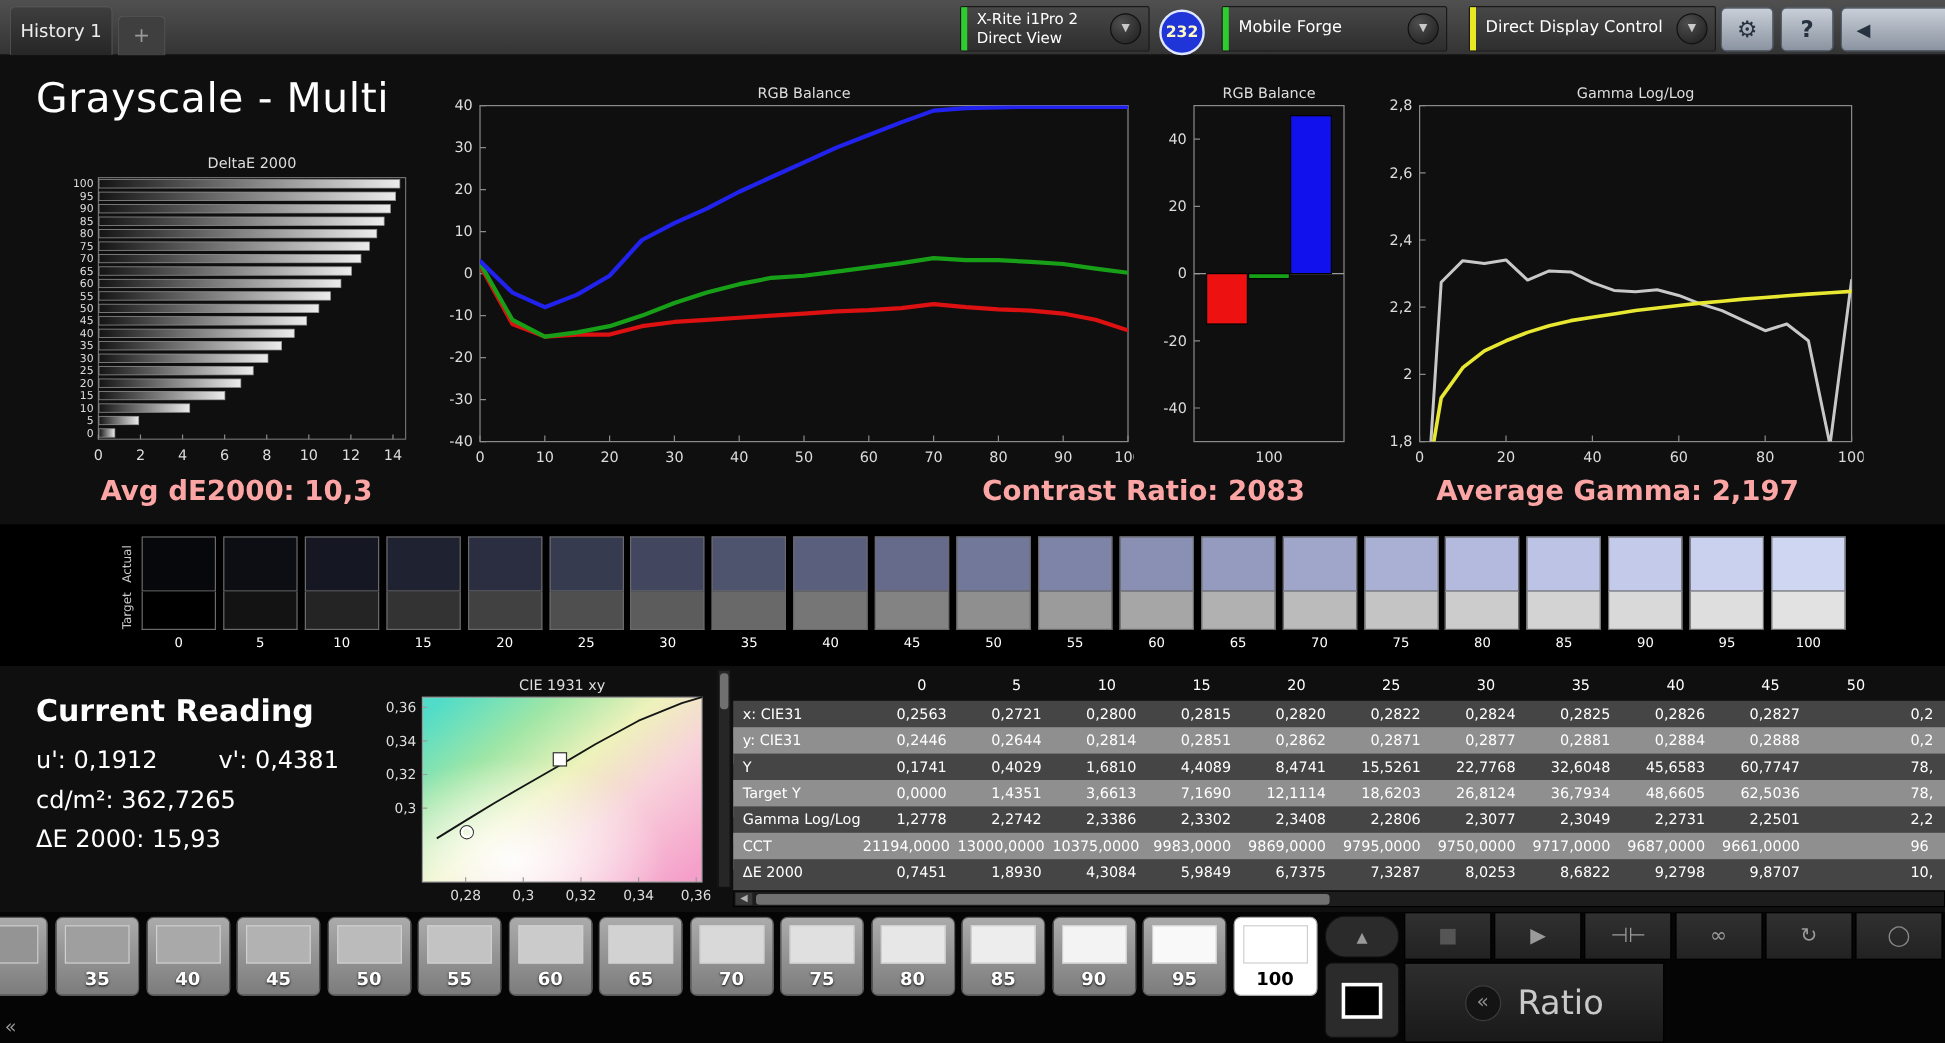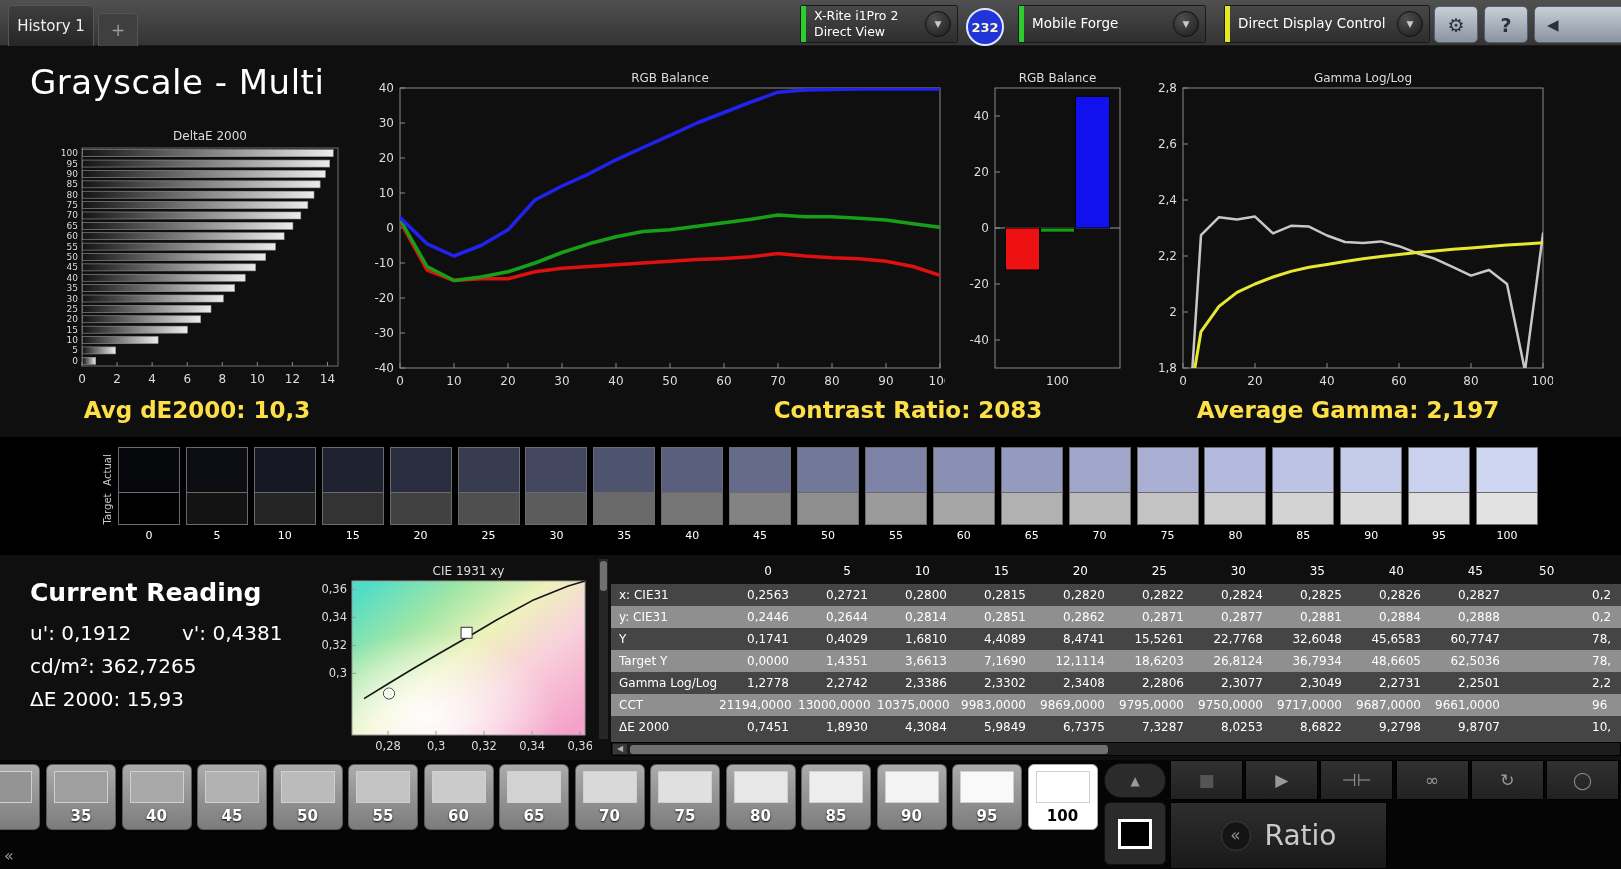--- a/index.html
+++ b/index.html
@@ -33,22 +33,22 @@
   .btn-collapse{left:1534px;width:110px;justify-content:flex-start;padding-left:12px;font-size:15px}
 
   
   .page-title{position:absolute;left:30px;top:62px;font-size:34px;font-weight:400;color:#fff;letter-spacing:.5px}
   .chart{position:absolute}
   #chart-deltae{left:52px;top:128px;width:292px;height:268px}
   #chart-rgbline{left:360px;top:70px;width:585px;height:326px}
   #chart-rgbbars{left:958px;top:70px;width:172px;height:326px}
   #chart-gamma{left:1146px;top:70px;width:407px;height:326px}
   #chart-cie{left:310px;top:563px;width:282px;height:196px}
-  .stat{position:absolute;top:397px;width:330px;text-align:center;font-size:23px;font-weight:600;color:#fde047}
-  .stat1{left:32px}.stat2{left:398px}.stat3{left:743px}.stat4{left:1183px}
+  .stat{position:absolute;top:397px;width:330px;text-align:center;font-size:23px;font-weight:600;color:#fca5a5}
+  .stat1{left:32px}.stat2{left:398px}.stat3{left:788px}.stat4{left:1183px}
 
   
   .strip{position:absolute;top:437px;left:0;width:1621px;height:118px;background:#000}
   .strip-label{position:absolute;font-size:10px;color:#ccc;white-space:nowrap;transform:translate(-50%,-50%) rotate(-90deg)}
   #lab-actual{left:107px;top:33px}
   #lab-target{left:107px;top:72px}
   .swatch{position:absolute;top:10px;width:62px}
   .sw-actual{height:46px;border:1px solid #6a6a6a}
   .sw-target{height:32px;border:1px solid #6a6a6a;border-top:none}
   .sw-label{margin-top:4px;text-align:center;font-size:11px;color:#fff}

